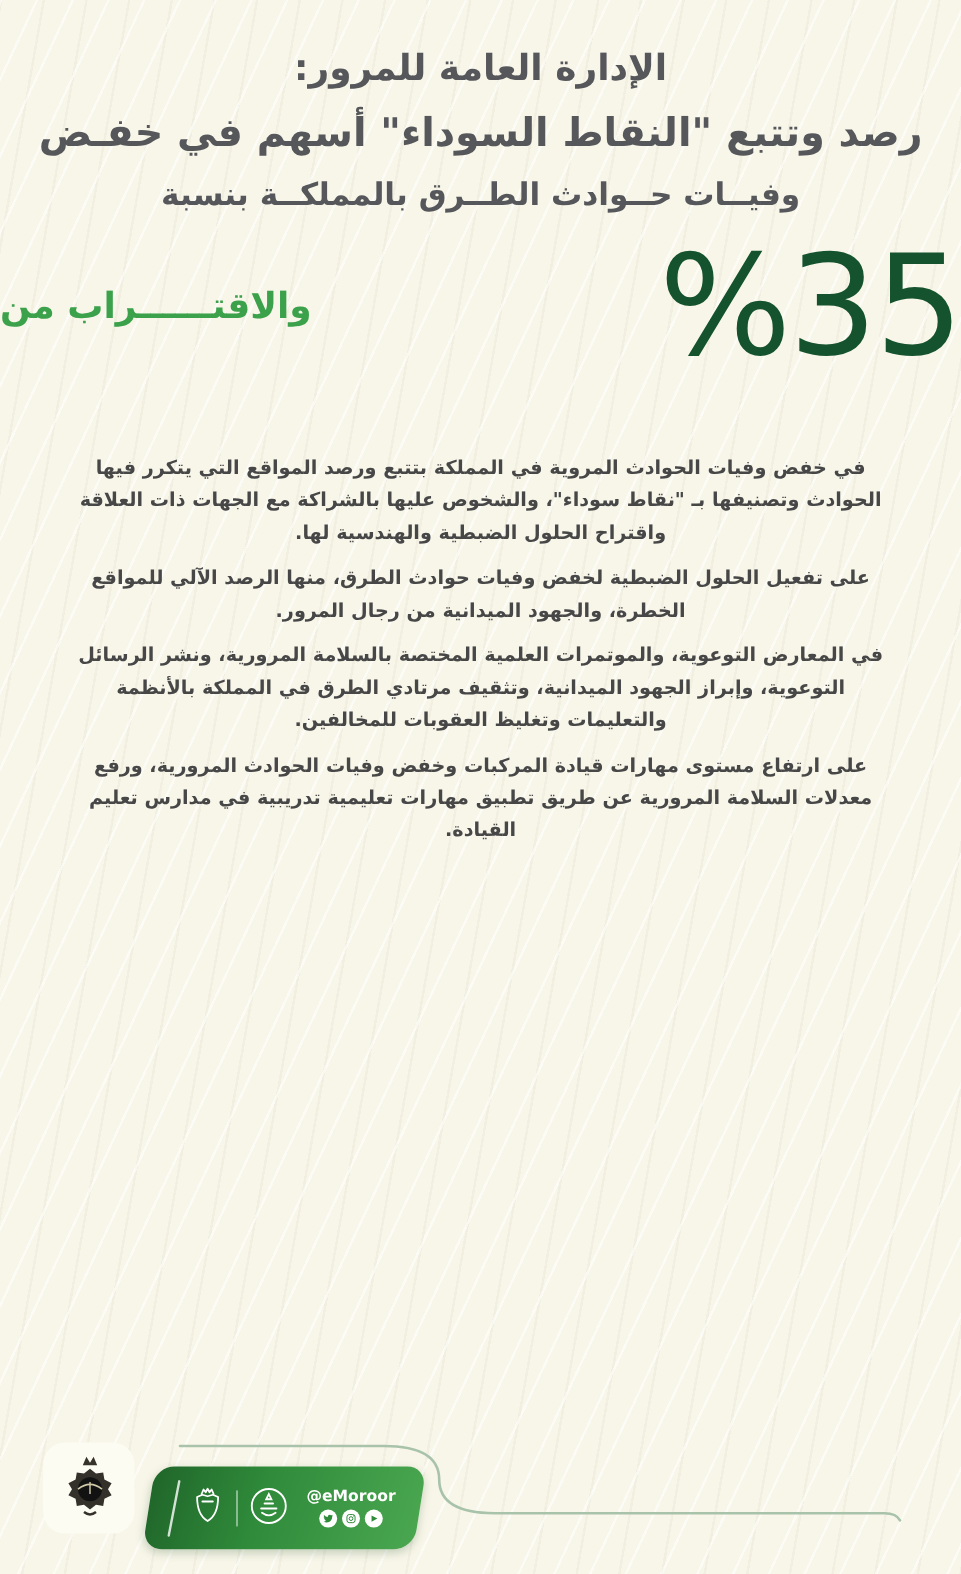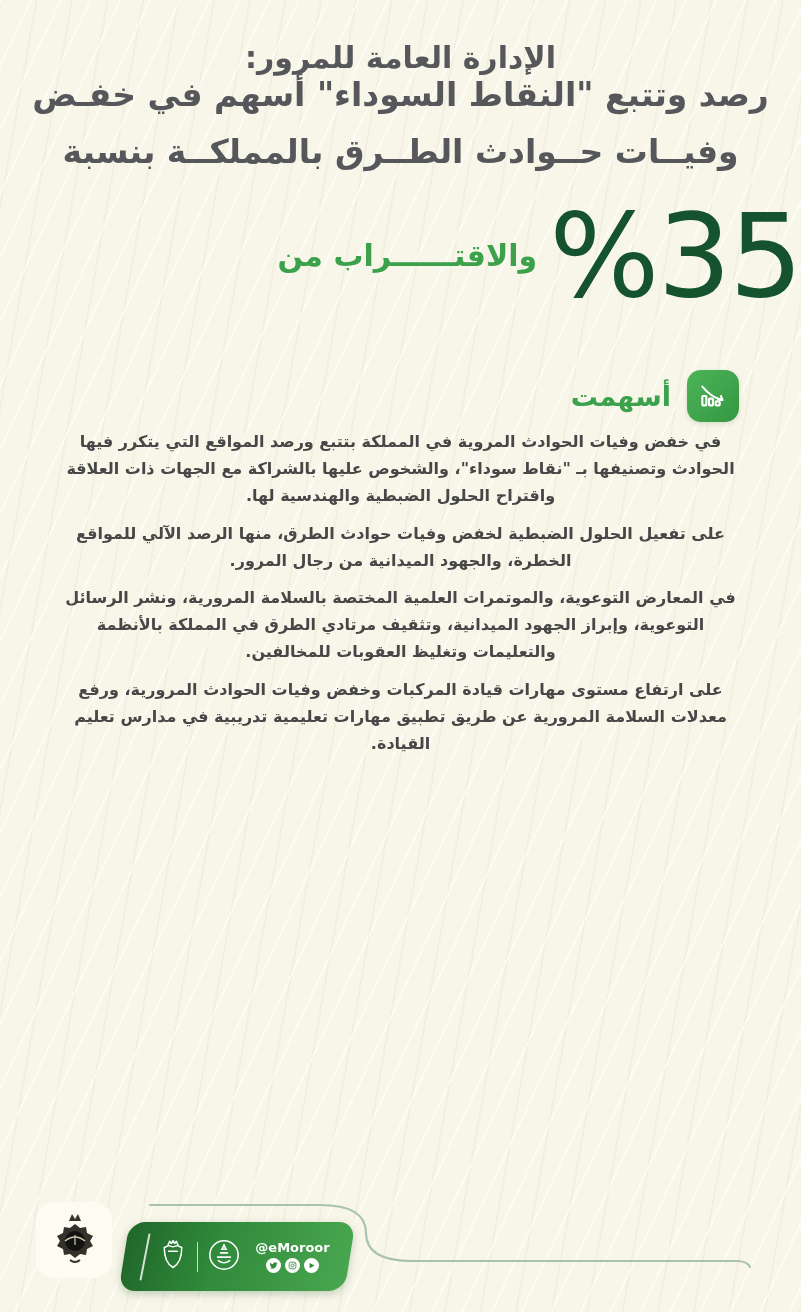--- a/index.html
+++ b/index.html
@@ -10,26 +10,26 @@
   }
   .canvas::before{
     content:""; position:absolute; inset:0; pointer-events:none;
     background:
       repeating-linear-gradient(115deg, rgba(255,255,255,.55) 0 2px, transparent 2px 27px),
       repeating-linear-gradient(100deg, rgba(203,198,176,.14) 0 2px, transparent 2px 35px);
   }
   
   .header{ position:absolute; top:40px; left:0; right:0; text-align:center;
            color:#56575b; font-weight:bold; direction:rtl; z-index:2;}
-  .h-line1{ font-size:30px; }
+  .h-line1{ font-size:30px; margin-bottom:16px; }
   .h-line2{ font-size:33px; margin-bottom:18px; }
-  .h-line3{ font-size:33px; }
+  .h-line3{ font-size:26px; }
   
   .stat{ position:absolute; top:198px; left:0; right:0; z-index:2;
-         display:flex; justify-content:flex-end; align-items:center; gap:12px; direction:ltr;}
+         display:flex; justify-content:space-between; align-items:center; gap:12px; direction:ltr;}
   .stat-caption{ color:#3ba14b; font-weight:bold; font-size:30px;
                  text-align:center; line-height:1.65; direction:rtl;}
   .stat-value{ color:#14532d; font-weight:normal; font-size:116px; line-height:1;
                direction:ltr; unicode-bidi:bidi-override; letter-spacing:-2px;}
   
   .sections{ position:absolute; top:370px; left:62px; right:62px; z-index:2;}
   .section{ margin-bottom:11px; }
   .sec-head{ display:flex; align-items:center; gap:16px; direction:rtl; }
   .sec-icon{ width:52px; height:52px; border-radius:14px; flex:0 0 52px;
              background:linear-gradient(135deg,#4db457,#349743);
@@ -73,32 +73,20 @@
   <div class="stat">
     <div class="stat-caption">
       <div>والاقتــــــراب من</div>
     </div>
     <div class="stat-value">%35</div>
   </div>
 
   <div class="sections">
 
     <div class="section">
-      <div class="sec-head">
-        <span class="sec-icon">
-          <svg width="32" height="32" viewBox="0 0 24 24" fill="none" stroke="#ffffff" stroke-width="1.6" stroke-linecap="round">
-            <rect x="4" y="12" width="3" height="7" rx="0.5"></rect>
-            <rect x="9" y="14" width="3" height="5" rx="0.5"></rect>
-            <rect x="14" y="16" width="3" height="3" rx="0.5"></rect>
-            <path d="M4 5 C 9 11, 14 14, 19 15"></path>
-            <path d="M19 15 l -3 -0.5 M19 15 l -1 -3"></path>
-          </svg>
-        </span>
-        <span class="sec-title">أسهمت</span>
-      </div>
       <p class="sec-body">في خفض وفيات الحوادث المروية في المملكة بتتبع ورصد المواقع التي يتكرر فيها الحوادث وتصنيفها بـ "نقاط سوداء"، والشخوص عليها بالشراكة مع الجهات ذات العلاقة واقتراح الحلول الضبطية والهندسية لها.</p>
     </div>
 
     <div class="section">
       <p class="sec-body">على تفعيل الحلول الضبطية لخفض وفيات حوادث الطرق، منها الرصد الآلي للمواقع الخطرة، والجهود الميدانية من رجال المرور.</p>
     </div>
 
     <div class="section">
     </div>
 

